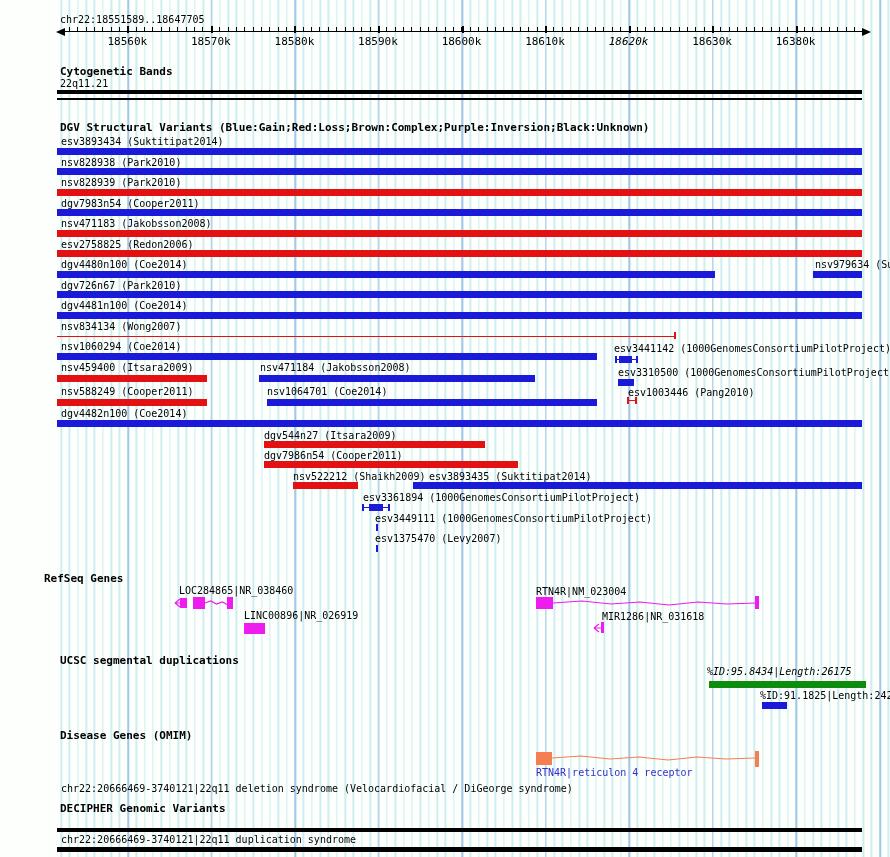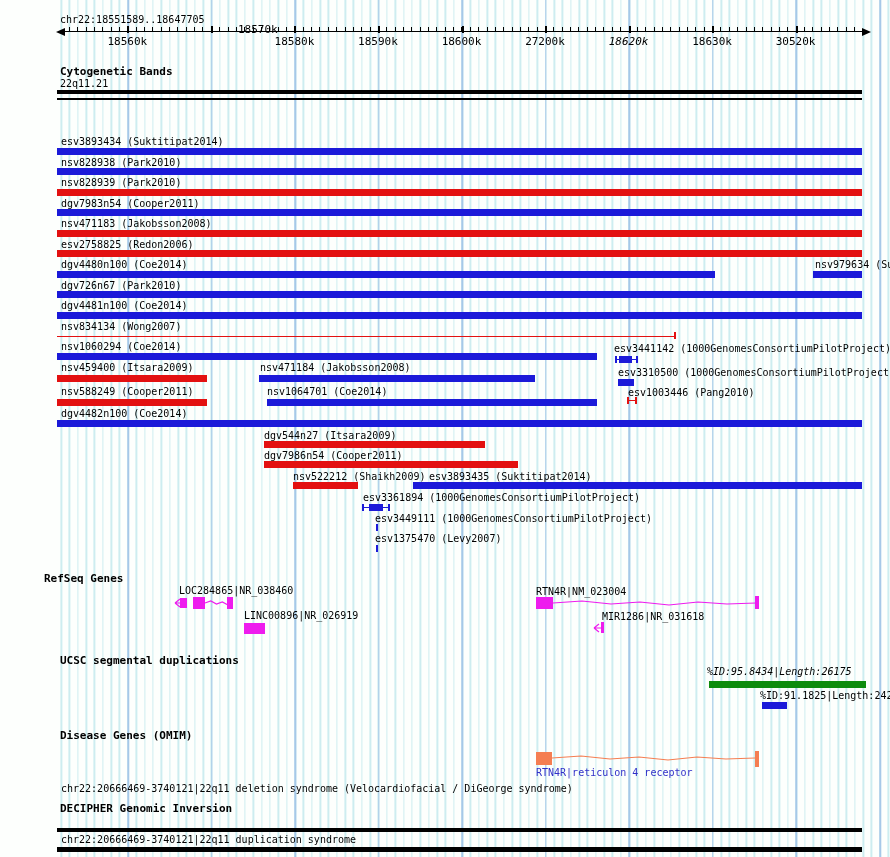--- a/index.html
+++ b/index.html
@@ -22,24 +22,25 @@
 <body>
 
 <div class="screen">
   <div class="stripes"></div>
 
   <div class="lbl" style="left:60px;top:15px">chr22:18551589..18647705</div>
 
   <div class="h" style="left:60px;top:66px">Cytogenetic Bands</div>
   <div class="lbl" style="left:60px;top:79px">22q11.21</div>
 
+  <div class="h" style="left:60px;top:122px">DGV Structural Variants (Blue:Gain;Red:Loss;Brown:Complex;Purple:Inversion;Black:Unknown)</div>
   <div class="h" style="left:44px;top:573px">RefSeq Genes</div>
   <div class="h" style="left:60px;top:655px">UCSC segmental duplications</div>
   <div class="h" style="left:60px;top:730px">Disease Genes (OMIM)</div>
-  <div class="h" style="left:60px;top:803px">DECIPHER Genomic Inversion</div>
+  <div class="h" style="left:60px;top:803px">DECIPHER Genomic Variants</div>
 
   <div id="layers">
       <div class="abs" style="left: 60px; top: 31px; width: 802px; height: 1px; background: rgb(0, 0, 0);"></div>
       <div class="tri-l" style="left: 56px; top: 28px;"></div>
       <div class="tri-r" style="left: 862px; top: 28px;"></div>
       <div class="tick" style="left: 68.8px; top: 27px; width: 1px; height: 5px;"></div>
       <div class="tick" style="left: 77.1px; top: 27px; width: 1px; height: 5px;"></div>
       <div class="tick" style="left: 85.5px; top: 27px; width: 1px; height: 5px;"></div>
       <div class="tick" style="left: 93.8px; top: 27px; width: 1px; height: 5px;"></div>
       <div class="tick" style="left: 102.2px; top: 27px; width: 1px; height: 5px;"></div>
@@ -129,35 +130,35 @@
       <div class="tick" style="left: 804px; top: 27px; width: 1px; height: 5px;"></div>
       <div class="tick" style="left: 812.3px; top: 27px; width: 1px; height: 5px;"></div>
       <div class="tick" style="left: 820.7px; top: 27px; width: 1px; height: 5px;"></div>
       <div class="tick" style="left: 829px; top: 27px; width: 1px; height: 5px;"></div>
       <div class="tick" style="left: 837.4px; top: 27px; width: 1px; height: 5px;"></div>
       <div class="tick" style="left: 845.7px; top: 27px; width: 1px; height: 5px;"></div>
       <div class="tick" style="left: 854.1px; top: 27px; width: 1px; height: 5px;"></div>
       <div class="tick" style="left: 127.3px; top: 26px; width: 2px; height: 7px;"></div>
       <div class="tick-lbl" style="left: 127.3px; top: 36px;">18560k</div>
       <div class="tick" style="left: 210.8px; top: 26px; width: 2px; height: 7px;"></div>
-      <div class="tick-lbl" style="left: 210.8px; top: 24px; margin-left: 47px;">18570k</div>
+      <div class="tick-lbl" style="left: 210.8px; top: 36px;">18570k</div>
       <div class="tick" style="left: 294.4px; top: 26px; width: 2px; height: 7px;"></div>
       <div class="tick-lbl" style="left: 294.4px; top: 36px;">18580k</div>
       <div class="tick" style="left: 377.9px; top: 26px; width: 2px; height: 7px;"></div>
       <div class="tick-lbl" style="left: 377.9px; top: 36px;">18590k</div>
       <div class="tick" style="left: 461.5px; top: 26px; width: 2px; height: 7px;"></div>
       <div class="tick-lbl" style="left: 461.5px; top: 36px;">18600k</div>
       <div class="tick" style="left: 545px; top: 26px; width: 2px; height: 7px;"></div>
-      <div class="tick-lbl" style="left: 545px; top: 36px;">27200k</div>
+      <div class="tick-lbl" style="left: 545px; top: 36px;">18610k</div>
       <div class="tick" style="left: 628.6px; top: 26px; width: 2px; height: 7px;"></div>
       <div class="tick-lbl" style="left: 628.6px; top: 36px; font-style: italic;">18620k</div>
       <div class="tick" style="left: 712.1px; top: 26px; width: 2px; height: 7px;"></div>
       <div class="tick-lbl" style="left: 712.1px; top: 36px;">18630k</div>
       <div class="tick" style="left: 795.6px; top: 26px; width: 2px; height: 7px;"></div>
-      <div class="tick-lbl" style="left: 795.6px; top: 36px;">30520k</div>
+      <div class="tick-lbl" style="left: 795.6px; top: 36px;">16380k</div>
       <div class="abs" style="left: 57px; top: 90px; width: 805px; height: 4px; background: rgb(0, 0, 0);"></div>
       <div class="abs" style="left: 57px; top: 98px; width: 805px; height: 2px; background: rgb(0, 0, 0);"></div>
       <div class="lbl" style="left: 61px; top: 137px;">esv3893434 (Suktitipat2014)</div>
       <div class="abs" style="left: 57px; top: 148px; width: 805px; height: 7px; background: rgb(27, 26, 217);"></div>
       <div class="lbl" style="left: 61px; top: 158px;">nsv828938 (Park2010)</div>
       <div class="abs" style="left: 57px; top: 168px; width: 805px; height: 7px; background: rgb(27, 26, 217);"></div>
       <div class="lbl" style="left: 61px; top: 178px;">nsv828939 (Park2010)</div>
       <div class="abs" style="left: 57px; top: 189px; width: 805px; height: 7px; background: rgb(227, 17, 17);"></div>
       <div class="lbl" style="left: 61px; top: 199px;">dgv7983n54 (Cooper2011)</div>
       <div class="abs" style="left: 57px; top: 209px; width: 805px; height: 7px; background: rgb(27, 26, 217);"></div>

